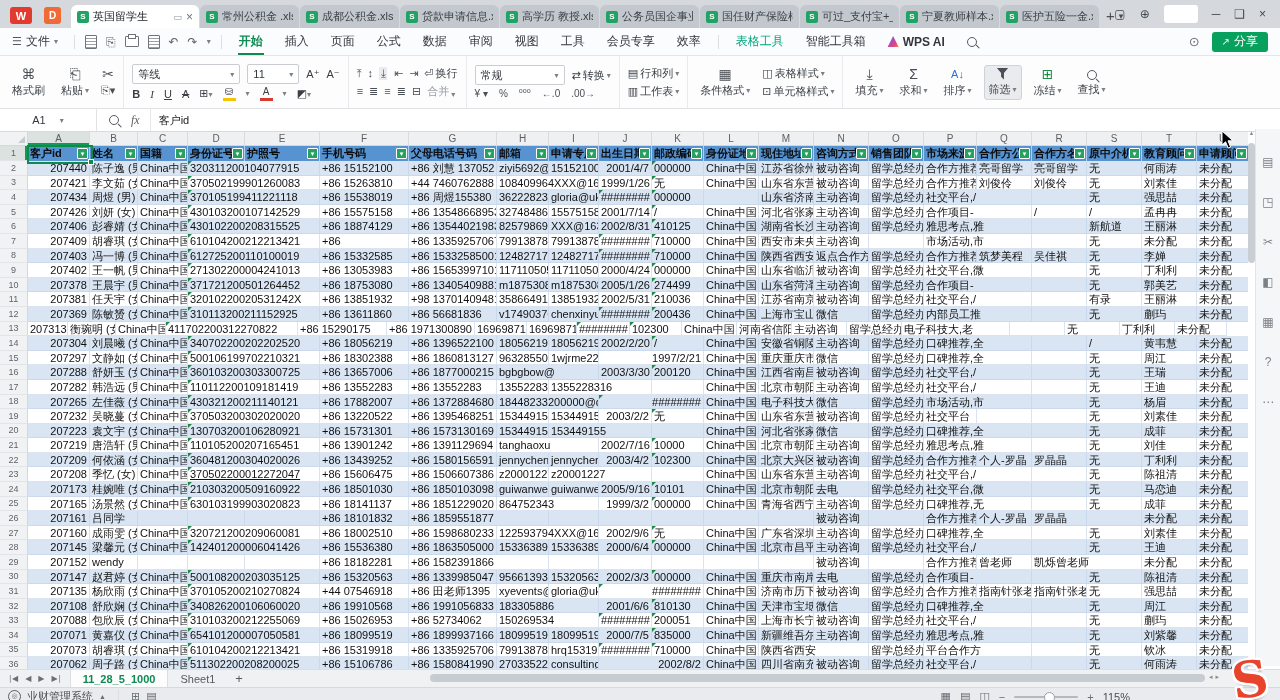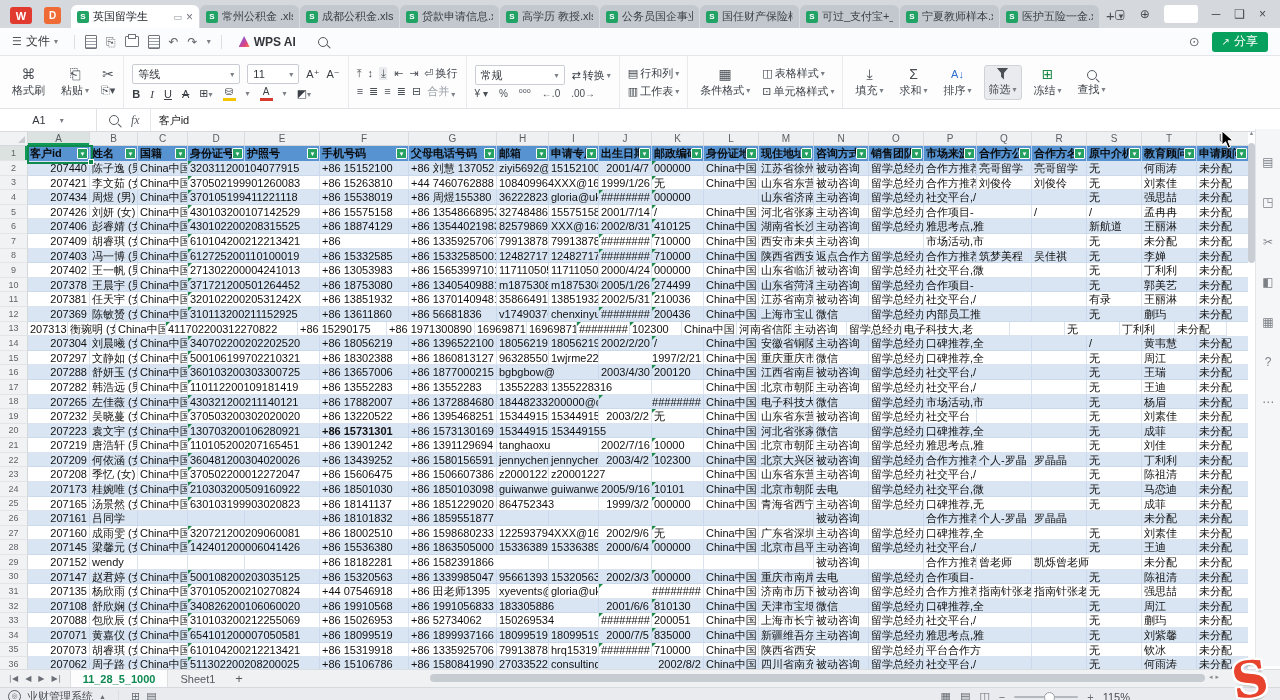--- a/index.html
+++ b/index.html
@@ -227,20 +227,35 @@
     <div class="qa">
       <span class="ic-doc"></span>
       <span class="qa-glyph">⎘</span>
       <span class="ic-print"></span>
       <span class="ic-doc"></span>
       <span class="qa-glyph">↶</span>
       <span class="qa-glyph">↷</span>
       <span class="caret">▾</span>
     </div>
     <div class="vsep"></div>
+    <div class="menu-tabs" id="menu-tabs">
+        <div class="mtab active">开始</div>
+        <div class="mtab">插入</div>
+        <div class="mtab">页面</div>
+        <div class="mtab">公式</div>
+        <div class="mtab">数据</div>
+        <div class="mtab">审阅</div>
+        <div class="mtab">视图</div>
+        <div class="mtab">工具</div>
+        <div class="mtab">会员专享</div>
+        <div class="mtab">效率</div>
+        <div class="vsep"></div>
+        <div class="mtab accent">表格工具</div>
+        <div class="mtab">智能工具箱</div>
+      </div>
     <div class="mtab" style="font-weight:bold;">
       <span class="ai-logo"></span>
       <span>WPS AI</span>
     </div>
     <div class="mtab">
         <span class="mag"></span>
       </div>
     <div class="menubar-right">
       <span class="circ-ic">⊙</span>
       <div class="share-btn">
@@ -690,21 +705,21 @@
         <div class="cell" style="width: 55px;">郭美艺</div>
         <div class="cell" style="width: 52px;">未分配</div>
       </div>
       <div class="grow drow">
         <div class="gut">11</div>
         <div class="cell r" style="width: 62px;">207381</div>
         <div class="cell" style="width: 48px;">任天宇 (女</div>
         <div class="cell" style="width: 50px;">China中国</div>
         <div class="cell" style="width: 132px;">32010220020531242X<span class="tri"></span></div>
         <div class="cell" style="width: 89px;">+86 13851932</div>
-        <div class="cell" style="width: 88px;">+86 13701409481</div>
+        <div class="cell" style="width: 88px;">+98 13701409481</div>
         <div class="cell" style="width: 52px;">358664913</div>
         <div class="cell" style="width: 50px;">138519326</div>
         <div class="cell r" style="width: 53px;">2002/5/31</div>
         <div class="cell" style="width: 52px;">210036<span class="tri"></span></div>
         <div class="cell" style="width: 55px;">China中国</div>
         <div class="cell" style="width: 55px;">江苏省南京</div>
         <div class="cell" style="width: 55px;">被动咨询</div>
         <div class="cell" style="width: 55px;">留学总经办</div>
         <div class="cell" style="width: 108px;">社交平台,/</div>
         <div class="cell" style="width: 55px;"></div>
@@ -801,21 +816,21 @@
       </div>
       <div class="grow drow band">
         <div class="gut">16</div>
         <div class="cell r" style="width: 62px;">207288</div>
         <div class="cell" style="width: 48px;">舒妍玉 (女</div>
         <div class="cell" style="width: 50px;">China中国</div>
         <div class="cell" style="width: 132px;">360103200303300725<span class="tri"></span></div>
         <div class="cell" style="width: 89px;">+86 13657006</div>
         <div class="cell" style="width: 88px;">+86 1877000215</div>
         <div class="cell" style="width: 102px;">bgbgbow@</div>
-        <div class="cell r" style="width: 53px;">2003/4/30</div>
+        <div class="cell r" style="width: 53px;">2003/3/30</div>
         <div class="cell" style="width: 52px;">200120<span class="tri"></span></div>
         <div class="cell" style="width: 55px;">China中国</div>
         <div class="cell" style="width: 55px;">江西省南昌</div>
         <div class="cell" style="width: 55px;">被动咨询</div>
         <div class="cell" style="width: 55px;">留学总经办</div>
         <div class="cell" style="width: 108px;">社交平台,/</div>
         <div class="cell" style="width: 55px;"></div>
         <div class="cell" style="width: 55px;">无</div>
         <div class="cell" style="width: 55px;">王瑞</div>
         <div class="cell" style="width: 52px;">未分配</div>
@@ -883,21 +898,21 @@
         <div class="cell" style="width: 55px;">无</div>
         <div class="cell" style="width: 55px;">刘素佳</div>
         <div class="cell" style="width: 52px;">未分配</div>
       </div>
       <div class="grow drow band">
         <div class="gut">20</div>
         <div class="cell r" style="width: 62px;">207223</div>
         <div class="cell" style="width: 48px;">袁文宇 (女</div>
         <div class="cell" style="width: 50px;">China中国</div>
         <div class="cell" style="width: 132px;">130703200106280921<span class="tri"></span></div>
-        <div class="cell" style="width: 89px; font-weight: bold;">+86 15731301</div>
+        <div class="cell" style="width: 89px;">+86 15731301</div>
         <div class="cell" style="width: 88px;">+86 1573130169</div>
         <div class="cell" style="width: 52px;">153449155</div>
         <div class="cell" style="width: 103px;">153449155</div>
         <div class="cell" style="width: 52px;"></div>
         <div class="cell" style="width: 55px;">China中国</div>
         <div class="cell" style="width: 55px;">河北省张家</div>
         <div class="cell" style="width: 55px;">微信</div>
         <div class="cell" style="width: 55px;">留学总经办</div>
         <div class="cell" style="width: 108px;">口碑推荐,全</div>
         <div class="cell" style="width: 55px;"></div>
@@ -947,21 +962,21 @@
         <div class="cell" style="width: 55px;">罗晶晶</div>
         <div class="cell" style="width: 55px;">无</div>
         <div class="cell" style="width: 55px;">丁利利</div>
         <div class="cell" style="width: 52px;">未分配</div>
       </div>
       <div class="grow drow">
         <div class="gut">23</div>
         <div class="cell r" style="width: 62px;">207208</div>
         <div class="cell" style="width: 48px;">季忆 (女)</div>
         <div class="cell" style="width: 50px;">China中国</div>
-        <div class="cell" style="width: 132px;">370502200012272047<span class="tri"></span></div>
+        <div class="cell" style="width: 132px; text-decoration: underline;">370502200012272047<span class="tri"></span></div>
         <div class="cell" style="width: 89px;">+86 15606475</div>
         <div class="cell" style="width: 88px;">+86 1506607386</div>
         <div class="cell" style="width: 52px;">z20001227</div>
         <div class="cell" style="width: 103px;">z20001227</div>
         <div class="cell" style="width: 52px;"></div>
         <div class="cell" style="width: 55px;">China中国</div>
         <div class="cell" style="width: 55px;">山东省东营</div>
         <div class="cell" style="width: 55px;">主动咨询</div>
         <div class="cell" style="width: 55px;">留学总经办</div>
         <div class="cell" style="width: 108px;">社交平台,/</div>

